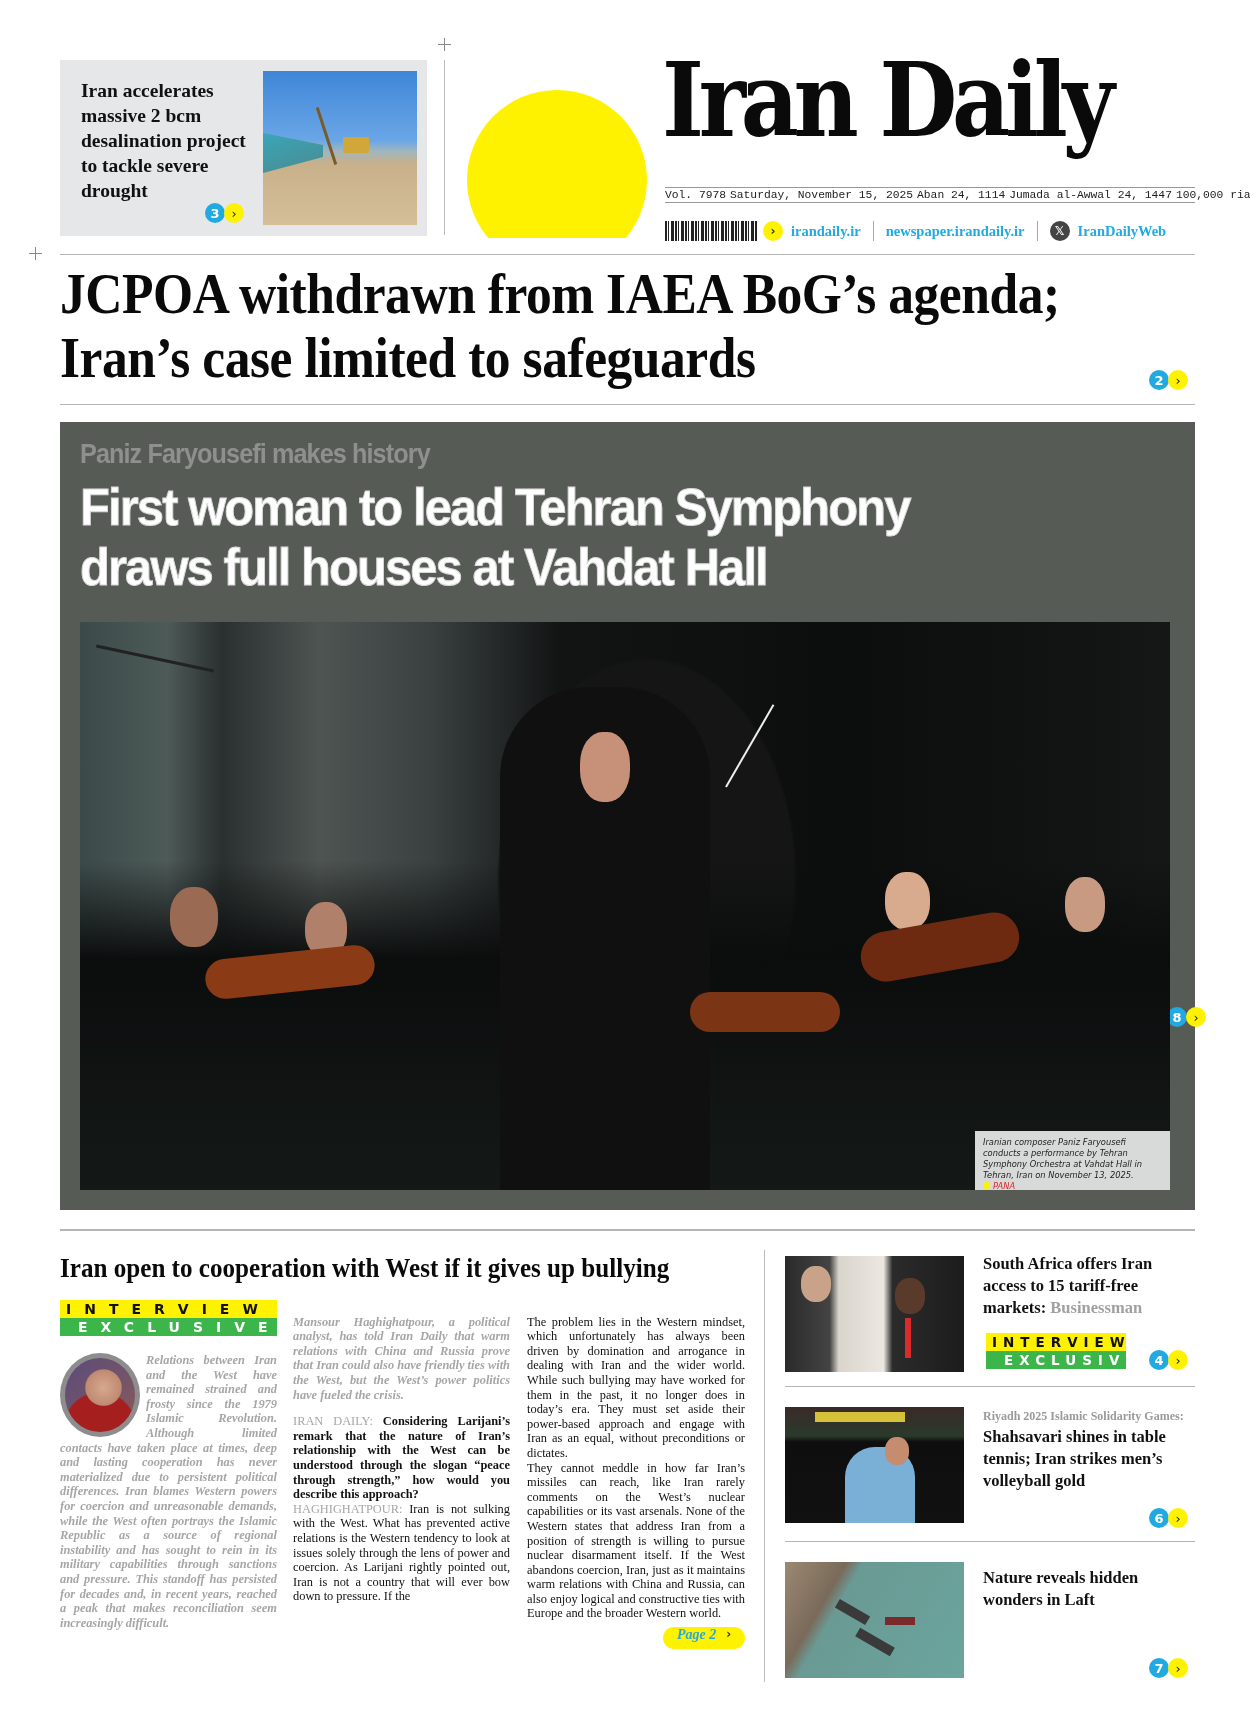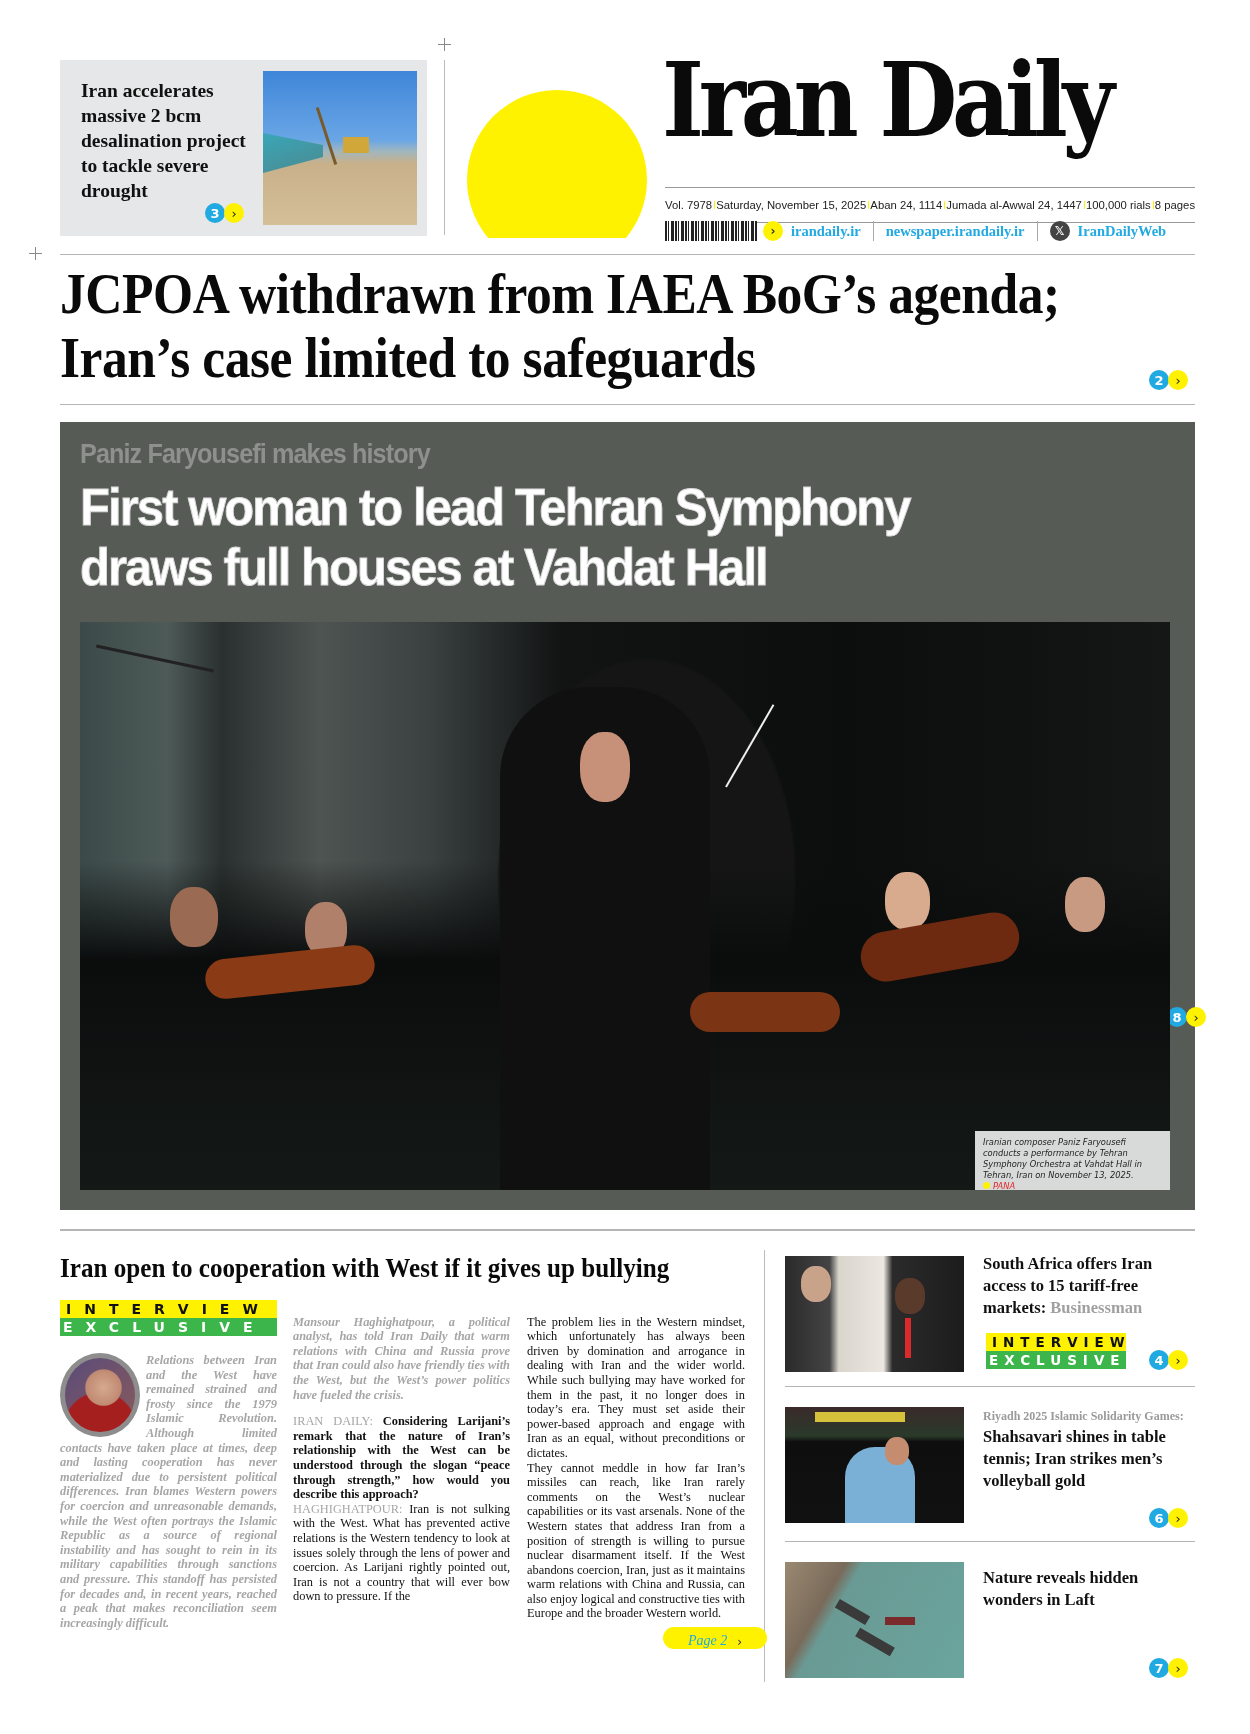--- a/index.html
+++ b/index.html
@@ -20,21 +20,21 @@
     background:linear-gradient(180deg,#3f86d8 0%,#6aa6e6 45%,#9fb6bf 52%,#c8b08a 60%,#d4bf99 100%)}
   #teaser .img .sea{position:absolute;left:0;top:62px;width:60px;height:40px;background:linear-gradient(160deg,#3aa6b8,#4a8a90);clip-path:polygon(0 0,100% 30%,100% 60%,0 100%)}
   #teaser .img .crane{position:absolute;left:62px;top:35px;width:3px;height:60px;background:#7a5a2a;transform:rotate(-18deg)}
   #teaser .img .truck{position:absolute;left:80px;top:66px;width:26px;height:16px;background:#d2a73a}
   .pgnav{position:absolute;display:flex;align-items:center}
   .pgnum{width:20px;height:20px;border-radius:50%;background:#21a9e1;color:#fff;font-family:"DejaVu Sans",sans-serif;font-weight:bold;font-size:13px;display:flex;align-items:center;justify-content:center}
   .pgarrow{width:20px;height:20px;border-radius:50%;background:#fff200;color:#222;font-family:"DejaVu Sans",sans-serif;font-size:13px;display:flex;align-items:center;justify-content:center;margin-left:-1px}
   #sunwrap{left:467px;top:90px;width:180px;height:148px;overflow:hidden}
   #sunwrap div{width:180px;height:180px;border-radius:50%;background:#fff200}
   #logo{left:662px;top:40px;font-family:"DejaVu Serif",serif;font-weight:bold;font-size:102px;letter-spacing:-6px;line-height:120px;transform:scaleX(0.88);transform-origin:left top;white-space:nowrap;color:#0a0a0a}
-  #metaline{left:665px;top:187px;width:530px;border-top:1px solid #999;border-bottom:1px solid #999;height:36px;display:flex;align-items:center;font-family:Liberation Sans, sans-serif;font-size:11.3px;color:#222;white-space:nowrap}
+  #metaline{left:665px;top:187px;width:530px;border-top:1px solid #999;border-bottom:1px solid #999;height:16px;display:flex;align-items:center;font-family:Liberation Mono, monospace;font-size:11.3px;color:#222;white-space:nowrap}
   #metaline .dot{display:inline-block;width:8px;height:8px;border-radius:50%;background:#fff200;margin:0 2px}
   #links{left:665px;top:219px;width:530px;height:24px;display:flex;align-items:center;font-family:"Liberation Serif",serif;font-weight:bold;font-size:14.5px;color:#21a9e1}
   .barcode{width:92px;height:20px;background:repeating-linear-gradient(90deg,#222 0 2px,#fff 2px 3px,#222 3px 4px,#fff 4px 6px,#222 6px 9px,#fff 9px 10px)}
   .yarrow{width:20px;height:20px;border-radius:50%;background:#fff200;color:#333;font-family:"DejaVu Sans",sans-serif;font-size:12px;display:flex;align-items:center;justify-content:center;margin:0 8px 0 6px}
   .sep{width:1px;height:20px;background:#aaa;margin:0 12px}
   .xicon{width:20px;height:20px;border-radius:50%;background:#444;color:#fff;font-family:"DejaVu Sans",sans-serif;font-size:12px;display:flex;align-items:center;justify-content:center;margin-right:8px}
 
   
   #headline{left:60px;top:262px;width:1140px;font-family:"Liberation Serif",serif;font-weight:bold;font-size:56px;line-height:64px;color:#0a0a0a;letter-spacing:-0.5px;transform:scaleX(0.92);transform-origin:left top;white-space:nowrap}
 
@@ -60,28 +60,28 @@
   #photo .mic{position:absolute;left:15px;top:35px;width:120px;height:3px;background:#222;transform:rotate(12deg)}
   #caption{position:absolute;right:0;bottom:0;width:195px;height:59px;background:#d8dad9;padding:6px 8px;font-family:"DejaVu Sans",sans-serif;font-style:italic;font-size:8.3px;line-height:11px;color:#222}
   #caption .credit{color:#e0262a}
   #caption .ydot{display:inline-block;width:7px;height:7px;border-radius:50%;background:#fff200;margin-right:3px}
   #bannerNav{left:1107px;top:585px}
 
   
   #lowerTitle{left:60px;top:1253px;font-family:"Liberation Serif",serif;font-weight:bold;font-size:27px;color:#0a0a0a;white-space:nowrap;transform:scaleX(0.93);transform-origin:left top}
   .badge{position:absolute;width:217px;font-family:"DejaVu Sans",sans-serif;font-weight:bold}
   .badge .b1{height:18px;background:#fff200;color:#111;font-size:14px;letter-spacing:13px;padding-left:6px;line-height:18px}
-  .badge .b2{height:18px;background:#3cb54a;color:#fff;font-size:14px;letter-spacing:13px;padding-left:3px;line-height:18px}
+  .badge .b2{height:18px;background:#3cb54a;color:#fff;font-size:14px;letter-spacing:13px;padding-left:18px;line-height:18px}
   .col{position:absolute;font-family:"Liberation Serif",serif;font-size:12.4px;line-height:14.6px;text-align:justify;hyphens:auto}
   .col.ital{font-style:italic;font-weight:bold;color:#a6a6a6}
   .col .lead{color:#a6a6a6;font-style:normal;font-weight:normal}
   .col .q{font-weight:bold;color:#111}
   .portrait{float:left;width:80px;height:84px;border-radius:50%;border:5px solid #8d8d8d;margin:0 6px 2px 0;
     background:radial-gradient(circle at 55% 40%,#d6a88e 0,#c08a72 30%,transparent 32%),radial-gradient(circle at 50% 95%,#a51f1f 0,#a51f1f 45%,transparent 47%),linear-gradient(135deg,#5a4c7a,#8a5a5a)}
-  #page2btn{position:absolute;left:663px;top:1627px;width:104px;height:22px;border-radius:11px;background:#fff200;font-family:"Liberation Serif",serif;font-weight:normal;font-style:italic;font-size:14px;color:#21a9e1;display:flex;align-items:flex-end;justify-content:center;gap:10px}
+  #page2btn{position:absolute;left:663px;top:1627px;width:82px;height:22px;border-radius:11px;background:#fff200;font-family:"Liberation Serif",serif;font-weight:bold;font-style:italic;font-size:14px;color:#21a9e1;display:flex;align-items:flex-start;justify-content:center;gap:10px}
   #page2btn .ar{color:#333;font-style:normal;font-family:"DejaVu Sans",sans-serif;font-size:12px}
 
   
   .story-img{position:absolute;width:179px;height:116px}
   .story-title{position:absolute;left:983px;width:215px;font-family:"Liberation Serif",serif;font-weight:bold;font-size:16.5px;line-height:22px;color:#111}
   .story-title .src{color:#a0a0a0;}
   .story-kicker{color:#9a9a9a;font-weight:bold;font-size:12px;line-height:19px}
 </style>
 </head>
 <body>

